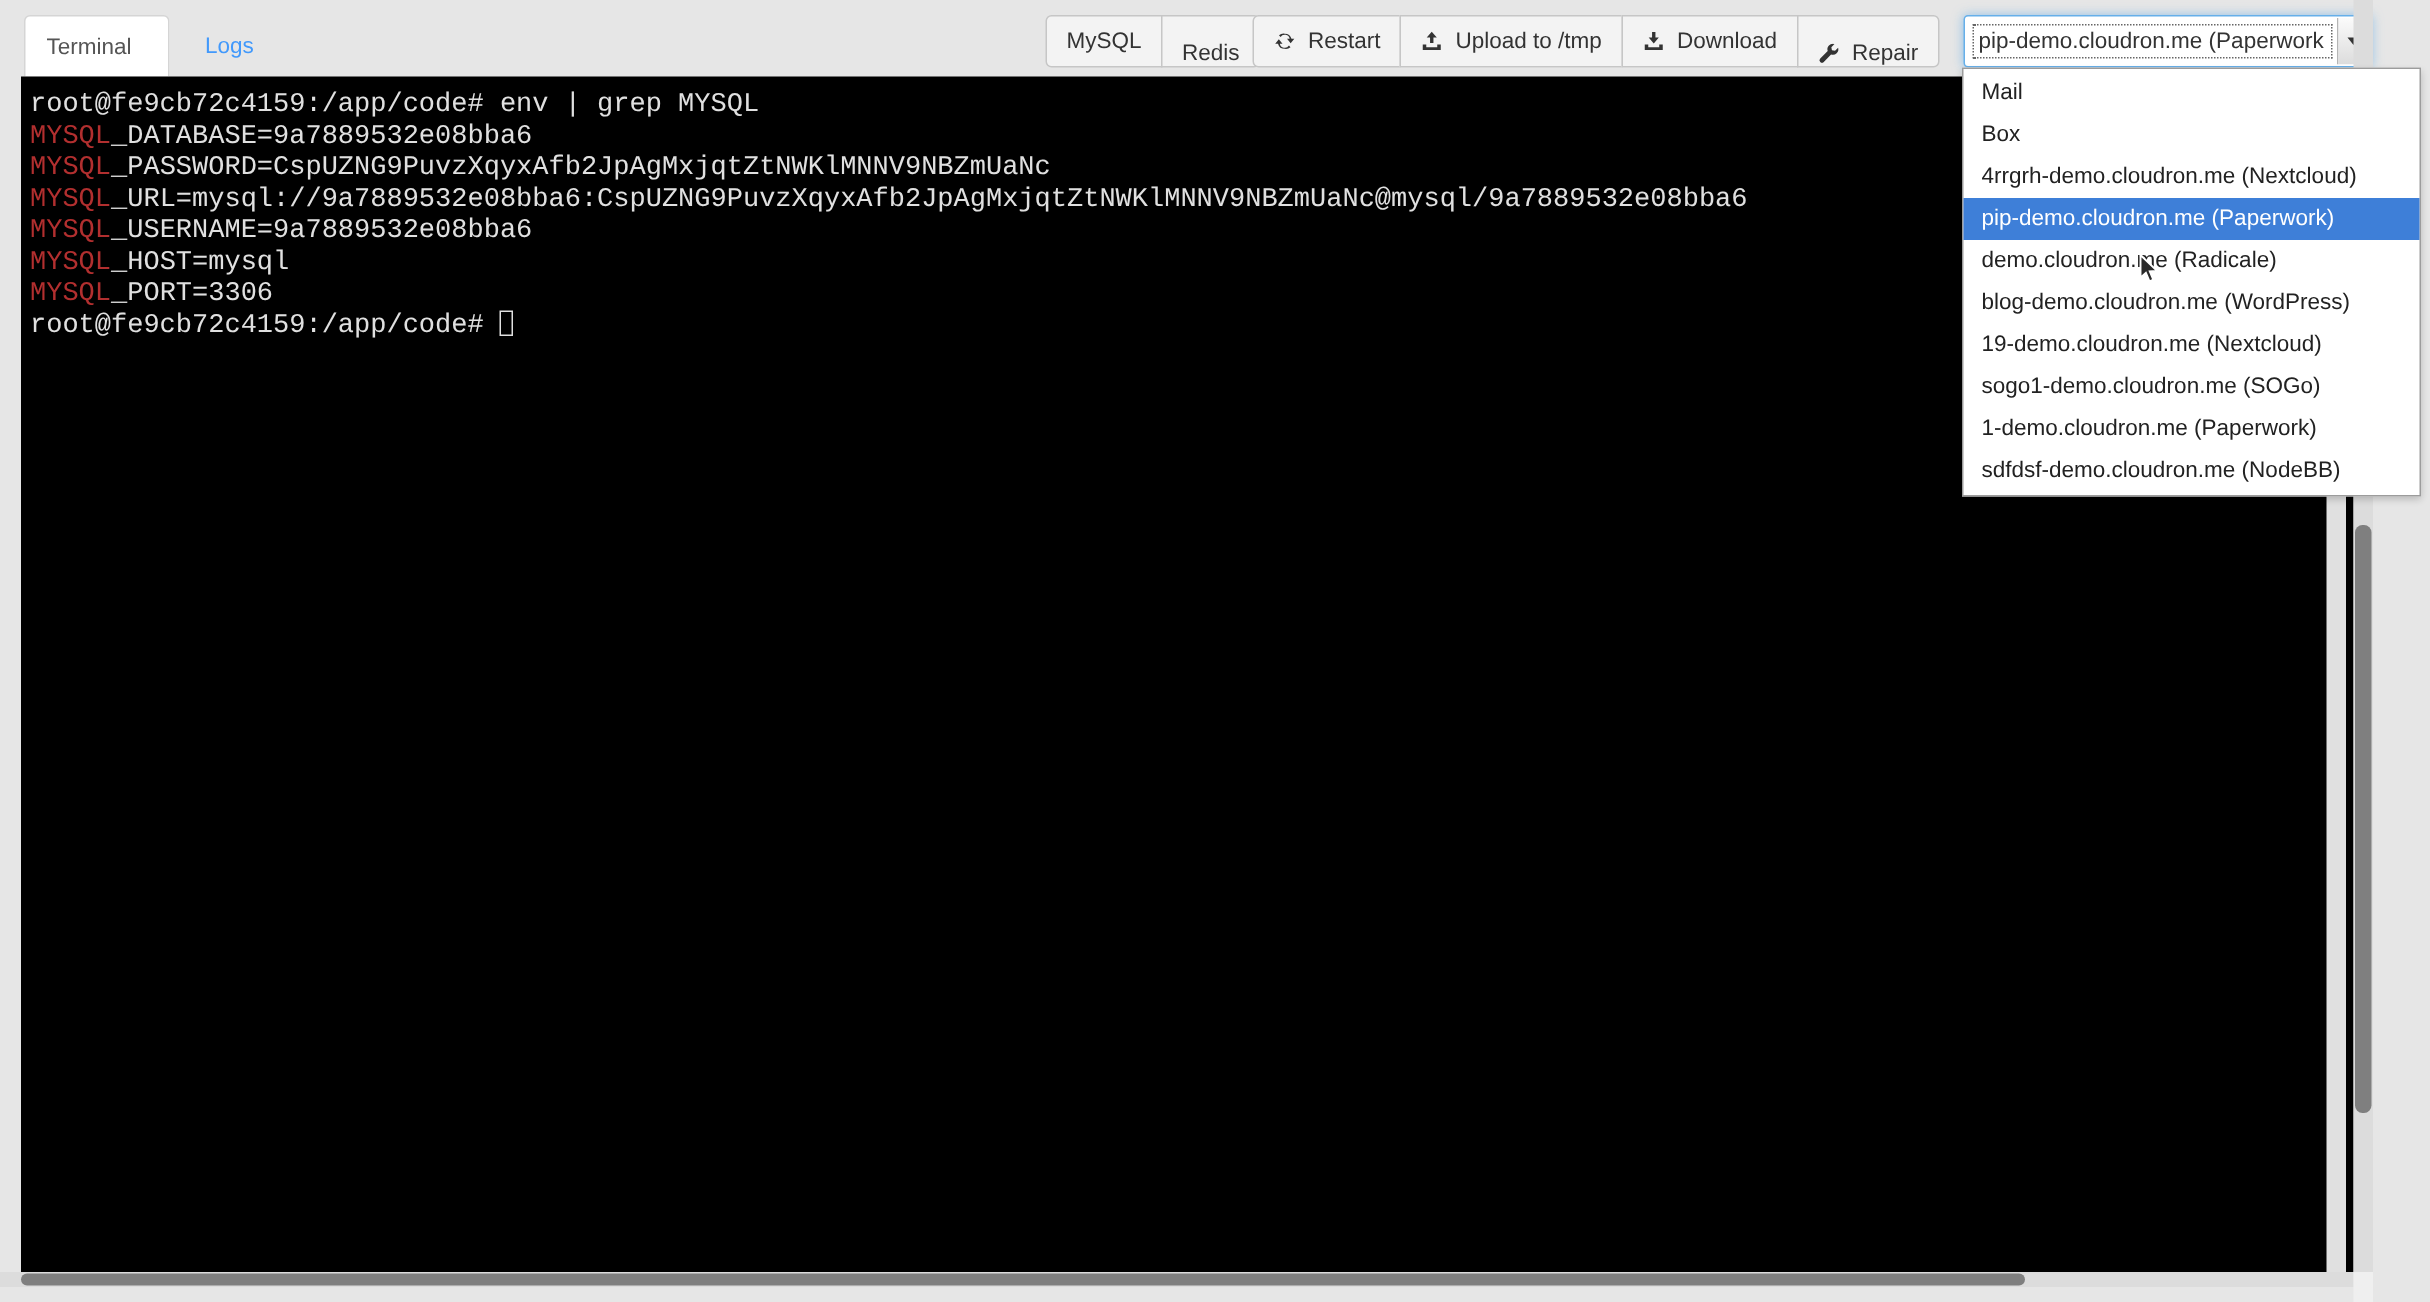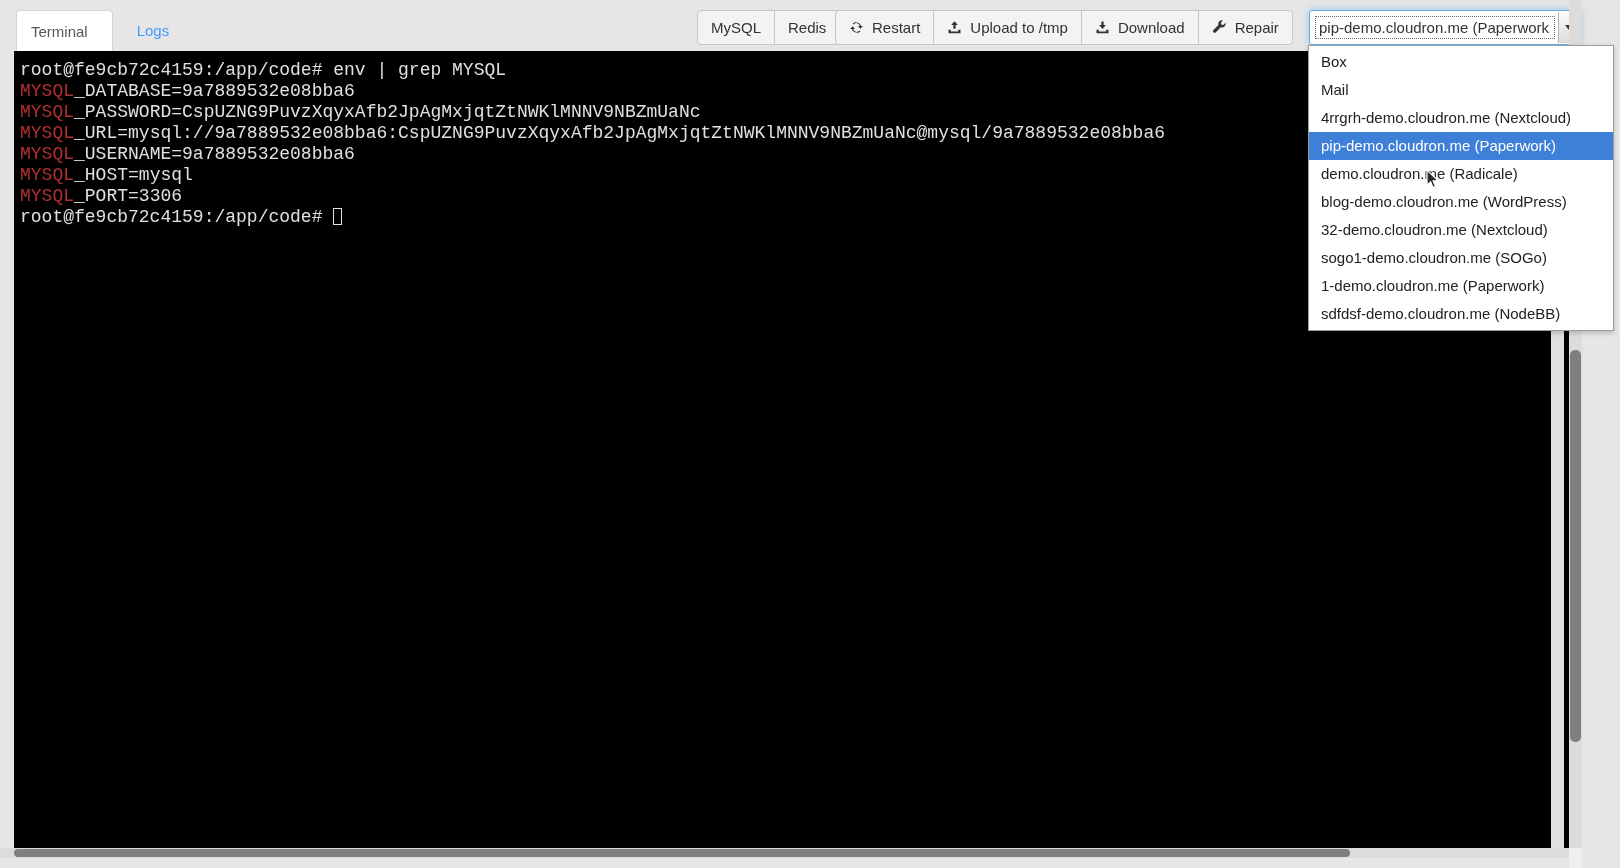--- a/index.html
+++ b/index.html
@@ -29,21 +29,21 @@
   .btn-group.actions { left:835px; }
   .btn {
     display:inline-flex; align-items:center; gap:8px;
     height:35px; padding:0 13px;
     background:#f3f3f3; border:1px solid #c6c6c6;
     font-family:"Liberation Sans", sans-serif;
     font-size:15px; color:#333; cursor:pointer; white-space:nowrap;
   }
   .btn + .btn { margin-left:-1px; }
   .btn:first-child { border-radius:4px 0 0 4px; }
-  .btn:last-child  { border-radius:0 4px 4px 0; }
+  .btn:last-child  { border-radius:0 4px 4px 0;align-items:flex-end; }
   .btn:only-child  { border-radius:4px; }
   .btn svg { width:15px; height:15px; fill:#333; }
 
   
   .select {
     position:absolute; left:1309px; top:10px; width:272px; height:35px;
     background:#fff; border:1px solid #66afe9; border-radius:3px;
     box-shadow:0 0 7px rgba(102,175,233,.65);
     display:flex; align-items:center; cursor:pointer;
   }
@@ -183,27 +183,27 @@
 
 <div class="v-scrollbar">
   <div class="v-thumb"></div>
 </div>
 <div class="h-scrollbar">
   <div class="h-thumb"></div>
 </div>
 <div class="scroll-corner"></div>
 
 <div class="dropdown">
+    <div class="opt">Mail</div>
     <div class="opt">Box</div>
-    <div class="opt">Mail</div>
     <div class="opt">4rrgrh-demo.cloudron.me (Nextcloud)</div>
     <div class="opt sel">pip-demo.cloudron.me (Paperwork)</div>
     <div class="opt">demo.cloudron.me (Radicale)</div>
     <div class="opt">blog-demo.cloudron.me (WordPress)</div>
-    <div class="opt">32-demo.cloudron.me (Nextcloud)</div>
+    <div class="opt">19-demo.cloudron.me (Nextcloud)</div>
     <div class="opt">sogo1-demo.cloudron.me (SOGo)</div>
     <div class="opt">1-demo.cloudron.me (Paperwork)</div>
     <div class="opt">sdfdsf-demo.cloudron.me (NodeBB)</div>
   </div>
 
 <svg class="mouse" width="15" height="22" viewBox="0 0 15 22">
   <path d="M1 1 L1 16.2 L4.6 12.9 L7 18.6 L9.6 17.5 L7.2 11.9 L12 11.6 Z" fill="#2a2a2a" stroke="#ffffff" stroke-width="1.3"></path>
 </svg>
 
 </body></html>

